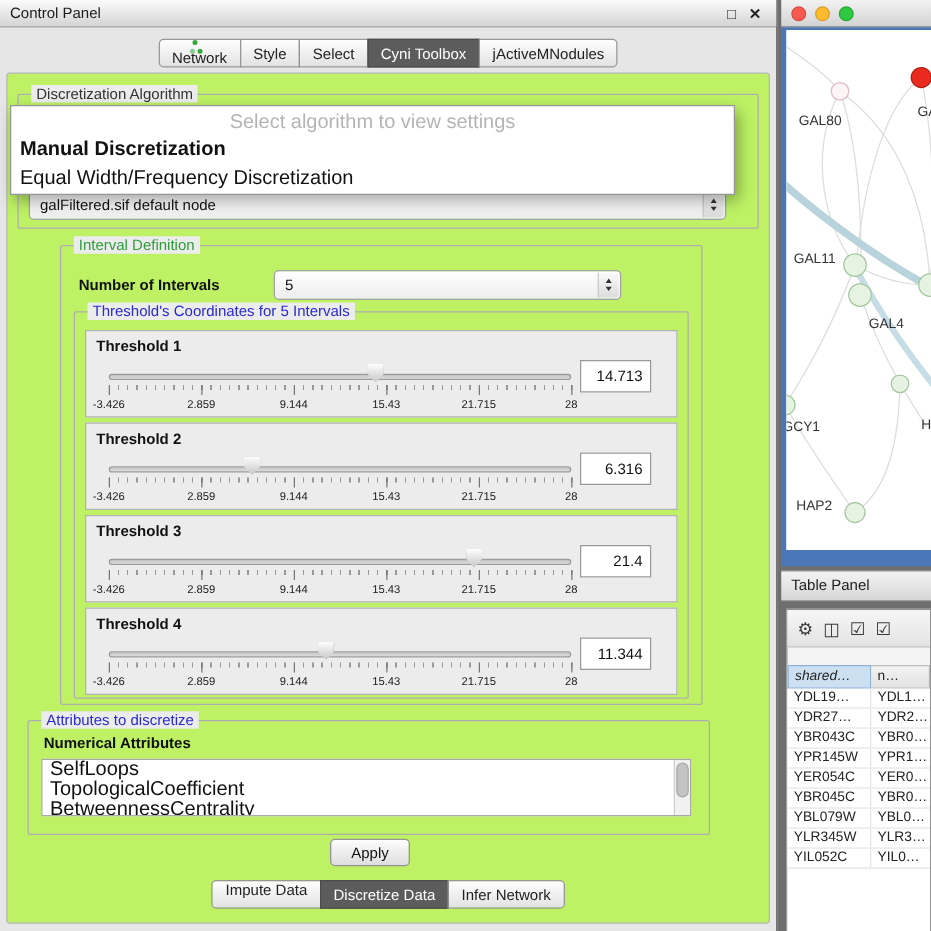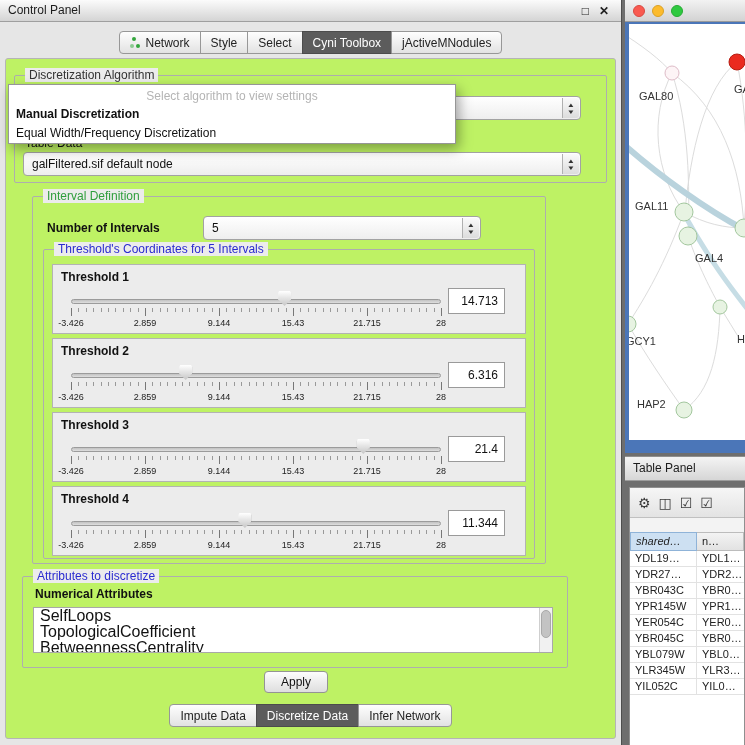--- a/index.html
+++ b/index.html
@@ -6,47 +6,47 @@
   html,body{width:745px;height:745px;}
   body{font-family:"Liberation Sans",sans-serif;background:#6e6e6e;position:relative;overflow:hidden;}
   .screen{position:absolute;inset:0;}
 
   
   .cp{position:absolute;left:0;top:0;width:622px;height:745px;background:#e6e6e6;border-right:1px solid #4e4e4e;}
   .cp-titlebar{position:absolute;left:0;top:0;right:0;height:22px;background:linear-gradient(#fbfbfb,#d4d4d4);border-bottom:1px solid #9f9f9f;font-size:12px;color:#1c1c1c;line-height:21px;padding-left:8px;}
   .cp-winicons{position:absolute;right:12px;top:0;height:22px;display:flex;gap:10px;align-items:center;font-size:12px;color:#222;}
   .cp-tab-bar{position:absolute;top:31px;left:0;right:0;display:flex;justify-content:center;}
   .tab{border:1px solid #979797;background:linear-gradient(#fefefe,#e2e2e2);padding:0 10px;font-size:12px;color:#222;margin-left:-1px;display:flex;align-items:center;height:23px;white-space:nowrap;cursor:default;}
-  .tab:first-child{border-radius:4px 0 0 4px;margin-left:0;}
+  .tab:first-child{border-radius:4px 0 0 4px;margin-left:0;flex-direction:column;}
   .tab:last-child{border-radius:0 4px 4px 0;}
   .tab.sel{background:#5c5c5c;color:#fff;border-color:#4c4c4c;}
   .net-ic{width:11px;height:12px;display:inline-block;margin-right:5px;position:relative;}
   .net-ic::before{content:"";position:absolute;left:2px;top:0;width:4px;height:4px;border-radius:50%;background:#33a63d;box-shadow:4px 7px 0 #33a63d,-2px 7px 0 #8bca90;}
 
   .inner{position:absolute;left:5px;top:58px;right:5px;bottom:6px;border:1px solid #b5b5b5;border-radius:3px;background:#bef264;}
   .group{position:absolute;border:1px solid #aeaeae;border-radius:2px;}
   .gtitle{position:absolute;top:-8px;left:10px;background:#ececec;padding:0 4px;font-size:12px;color:#333;white-space:nowrap;}
   .gtitle.green{color:#2f9e3c;}
   .gtitle.blue{color:#2a2ad0;}
 
   .combo{position:absolute;background:linear-gradient(#ffffff,#eeeeee);border:1px solid #a2a2a2;border-radius:4px;font-size:12px;color:#111;height:24px;line-height:22px;padding:0 24px 16px 8px;white-space:nowrap;overflow:hidden;}
   .stepper{position:absolute;right:1px;top:1px;bottom:1px;width:17px;background:linear-gradient(#fafafa,#dcdcdc);border-left:1px solid #b0b0b0;border-radius:0 3px 3px 0;display:flex;flex-direction:column;align-items:center;justify-content:center;line-height:1;gap:1px;}
   .stepper span{font-size:6px;color:#333;transform:scaleX(1.4);}
 
   .alg-group{left:8px;top:16px;right:8px;height:108px;}
   .alg-combo{left:8px;top:20px;width:558px;}
   .td-label{position:absolute;left:10px;top:60px;font-size:12px;color:#111;}
   .td-combo{left:8px;top:76px;width:558px;}
 
-  .popup{position:absolute;left:8px;top:84px;width:448px;background:#fff;border:1px solid #969696;box-shadow:3px 5px 12px rgba(0,0,0,.35);z-index:20;font-size:12px;}
+  .popup{position:absolute;left:8px;top:84px;width:580px;background:#fff;border:1px solid #969696;box-shadow:3px 5px 12px rgba(0,0,0,.35);z-index:20;font-size:16px;}
   .popup .ph{text-align:center;color:#b4b4b4;padding:4px 0 2px;}
   .popup .opt{padding:2px 7px 3px;color:#111;}
   .popup .opt.first{font-weight:bold;}
 
-  .int-group{left:26px;top:137px;width:514px;height:368px;}
+  .int-group{left:42px;top:137px;width:514px;height:368px;}
   .ni-label{position:absolute;left:14px;top:24px;font-size:12px;font-weight:bold;color:#111;}
   .ni-combo{left:170px;top:19px;width:278px;}
   .thr-group{left:10px;top:52px;width:492px;height:310px;}
 
   .th-panel{position:absolute;left:8px;width:474px;height:70px;border:1px solid #b3b3b3;background:#ececec;}
   .th-label{position:absolute;left:8px;top:5px;font-size:12px;font-weight:bold;color:#111;}
   .th-slider{position:absolute;left:18px;top:0;width:370px;height:70px;}
   .groove{position:absolute;left:0;top:34px;width:370px;height:5px;background:linear-gradient(#c2c2c2,#dedede);border:1px solid #9b9b9b;border-radius:3px;}
   .minor-ticks{position:absolute;left:0;top:43px;width:371px;height:4px;background:repeating-linear-gradient(90deg,#999 0 1px,transparent 1px 7.4px);}
   .major-tick{position:absolute;top:43px;width:1px;height:8px;background:#777;}

